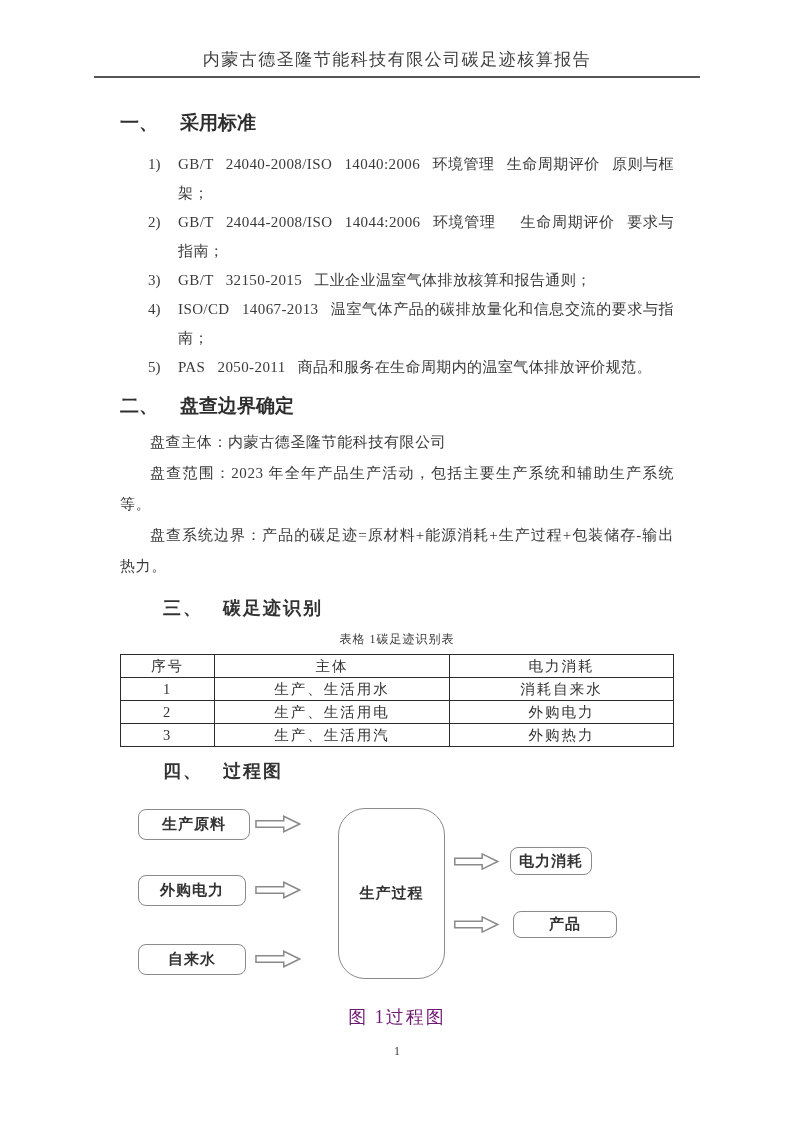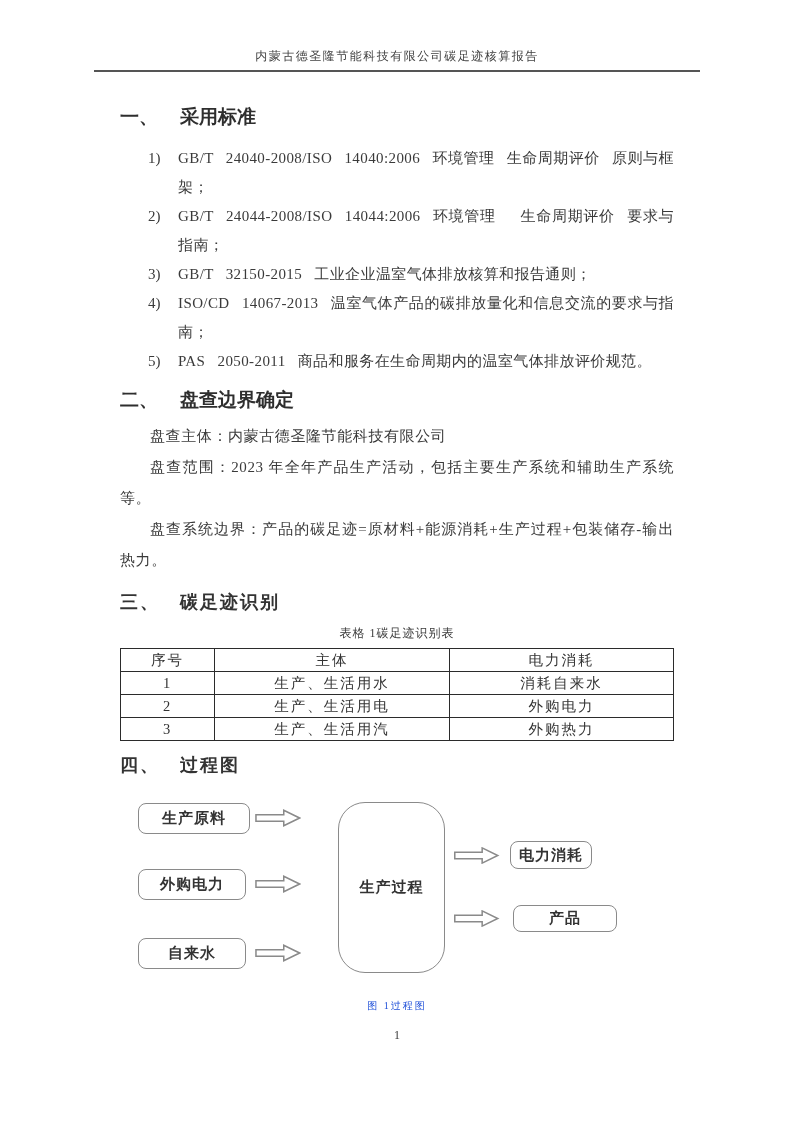--- a/index.html
+++ b/index.html
@@ -5,30 +5,30 @@
   * { box-sizing: border-box; margin: 0; padding: 0; }
   html, body { background: #ffffff; }
   body {
     width: 794px; height: 1123px; position: relative; overflow: hidden;
     font-family: "Liberation Serif", "DejaVu Serif", serif;
     color: #3a3a3a;
   }
   
   .header-zone {
     margin: 0 94px; padding-top: 48px; padding-bottom: 5px;
-    text-align: center; font-size: 12px; letter-spacing: 1.5px; color: #3f3f3f;
+    text-align: center; font-size: 17px; letter-spacing: 1.5px; color: #3f3f3f;
     border-bottom: 2px solid #555555;
   }
   
   .content { margin: 0 120px; width: 554px; }
   
   h2 { font-size: 19px; color: #2e2e2e; line-height: 24px; }
   h2 .hnum { display: inline-block; min-width: 60px; }
   .h-sans { font-family: "Liberation Sans", "DejaVu Sans", sans-serif; font-weight: 700; }
-  .h-serif { font-family: "Liberation Serif", "DejaVu Serif", serif; font-weight: 700; font-size: 18px; color: #333; letter-spacing: 2px; }
+  .h-serif { font-family: "Liberation Serif", "DejaVu Serif", serif; font-weight: 700; font-size: 18px; color: #333; letter-spacing: 2px; margin-left: 43px; }
   #heading-1 { margin-top: 33px; }
   #heading-2 { margin-top: 12px; }
   #heading-3 { margin-top: 14px; }
   #heading-4 { margin-top: 12px; }
   
   .std-list { margin-top: 15px; margin-left: 28px; }
   .std-item { display: flex; font-size: 15px; line-height: 29px; }
   .std-marker { flex: 0 0 30px; }
   .std-text { flex: 1; text-align: justify; white-space: pre-wrap; word-spacing: 8px; letter-spacing: 0.4px; }
   
@@ -57,21 +57,21 @@
   .dbox-proc { left: 218px; top: 7px;  width: 107px; height: 171px; border-radius: 27px; }
   .dbox-out1 { left: 390px; top: 46px;  width: 82px; height: 28px; }
   .dbox-out2 { left: 393px; top: 110px; width: 104px; height: 27px; }
   .barrow { position: absolute; width: 46px; height: 18px; }
   .arr-in1 { left: 135px; top: 14px; }
   .arr-in2 { left: 135px; top: 80px; }
   .arr-in3 { left: 135px; top: 149px; }
   .arr-out1 { left: 333px; top: 52px; width: 47px; height: 17px; }
   .arr-out2 { left: 333px; top: 115px; width: 47px; height: 17px; }
   
-  .fig-caption { margin-top: 16px; text-align: center; font-size: 10px; letter-spacing: 2px; color: #1d4ed8; }
+  .fig-caption { margin-top: 16px; text-align: center; font-size: 18px; letter-spacing: 2px; color: #701a75; }
   .page-footer { margin-top: 15px; text-align: center; font-size: 12px; color: #3a3a3a; }
 </style>
 </head>
 <body>
 
 <div class="header-zone">
   <span>内蒙古德圣隆节能科技有限公司碳足迹核算报告</span>
 </div>
 
 <div class="content">

